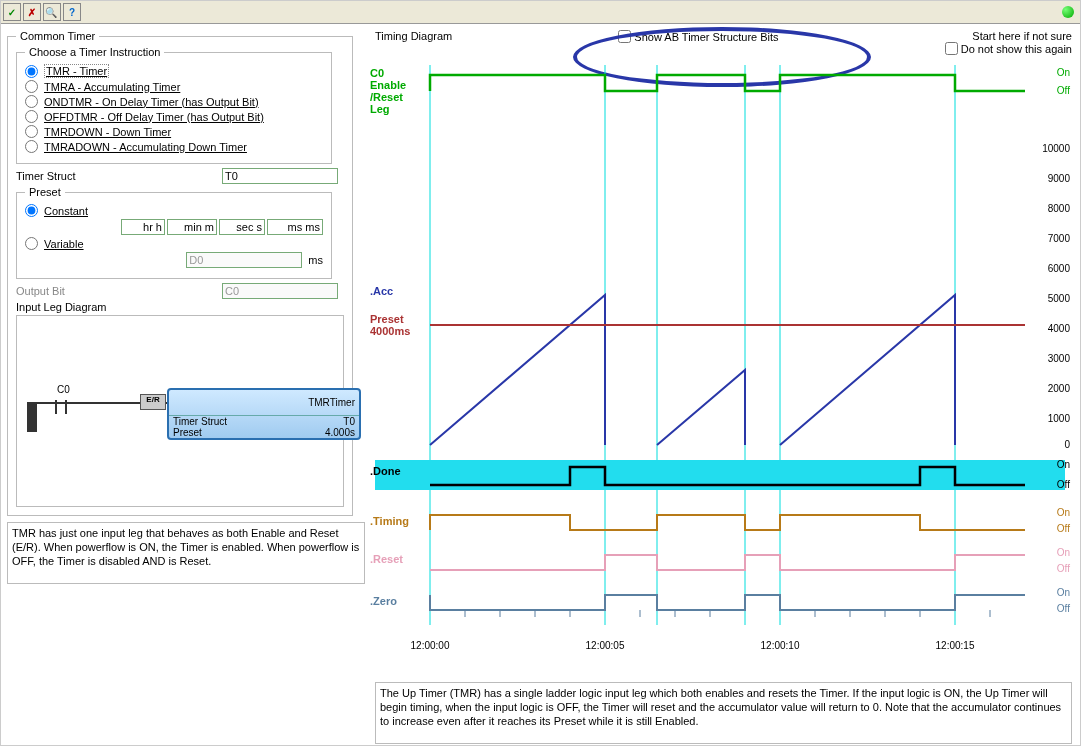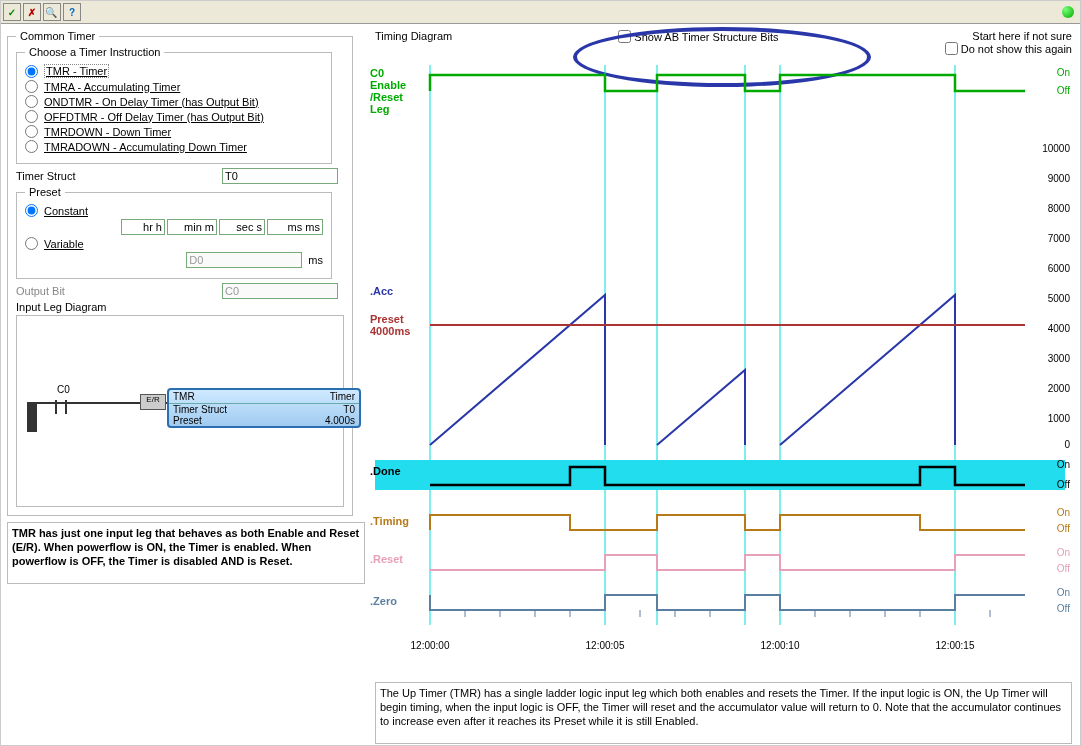--- a/index.html
+++ b/index.html
@@ -19,26 +19,26 @@
 .row{display:flex;align-items:center;gap:6px;margin:2px 0;}
 .lbl{width:90px;}
 .lbl-grey{color:#888;}
 input.txt{border:1px solid #7a7;font-family:inherit;font-size:11px;padding:1px 2px;}
 .out-dis{color:#999;}
 .diagram-box{border:1px solid #bbb;height:190px;margin-top:2px;position:relative;background:#fff;}
 
 .ladder{position:absolute;left:10px;top:86px;width:330px;}
 .wire{position:absolute;background:#333;}
 .tmr-block{position:absolute;left:140px;top:-14px;width:190px;border:2px solid #2a6fb0;border-radius:4px;background:linear-gradient(#cfe9ff,#a0cbf0);font-size:10px;}
-.tmr-hdr{display:flex;justify-content:space-between;padding:1px 4px;border-bottom:1px solid #6aa;}
+.tmr-hdr{display:flex;justify-content:flex-end;padding:7px 4px;border-bottom:1px solid #6aa;}
 .tmr-row{display:flex;justify-content:space-between;padding:0 4px;}
-.er-box{position:absolute;left:113px;top:-8px;width:24px;height:14px;background:#ccc;border:1px solid #555;font-size:8px;text-align:center;}
+.er-box{position:absolute;left:113px;top:-8px;width:24px;height:14px;background:#ccc;border:1px solid #555;font-size:8px;text-align:center;font-weight:bold;}
 .c0-contact{position:absolute;left:30px;top:-18px;font-size:10px;}
 .cnt{position:absolute;left:30px;top:-4px;}
-.desc-box{border:1px solid #bbb;padding:4px;margin-top:6px;height:62px;box-sizing:border-box;font-size:11px;line-height:1.25;font-weight:bold;}
+.desc-box{border:1px solid #bbb;padding:4px;margin-top:6px;height:62px;box-sizing:border-box;font-size:11px;line-height:1.25;}
 .right-top{display:flex;justify-content:space-between;align-items:flex-start;}
 .chk{display:flex;align-items:center;gap:3px;}
 .chk input{margin:0;}
 .start-hint{text-align:right;font-size:11px;}
 .chart-wrap{flex:1;position:relative;border:0;}
 .chart{position:relative;width:690px;height:580px;}
 .axis-label-right{position:absolute;right:-5px;font-size:10px;}
 .trace-label{position:absolute;left:-5px;font-size:11px;font-weight:bold;}
 .x-tick{position:absolute;bottom:-16px;font-size:10px;transform:translateX(-50%);}
 .ellipse{position:absolute;border:4px solid #2937a8;border-radius:50%;left:572px;top:26px;width:290px;height:52px;pointer-events:none;}

